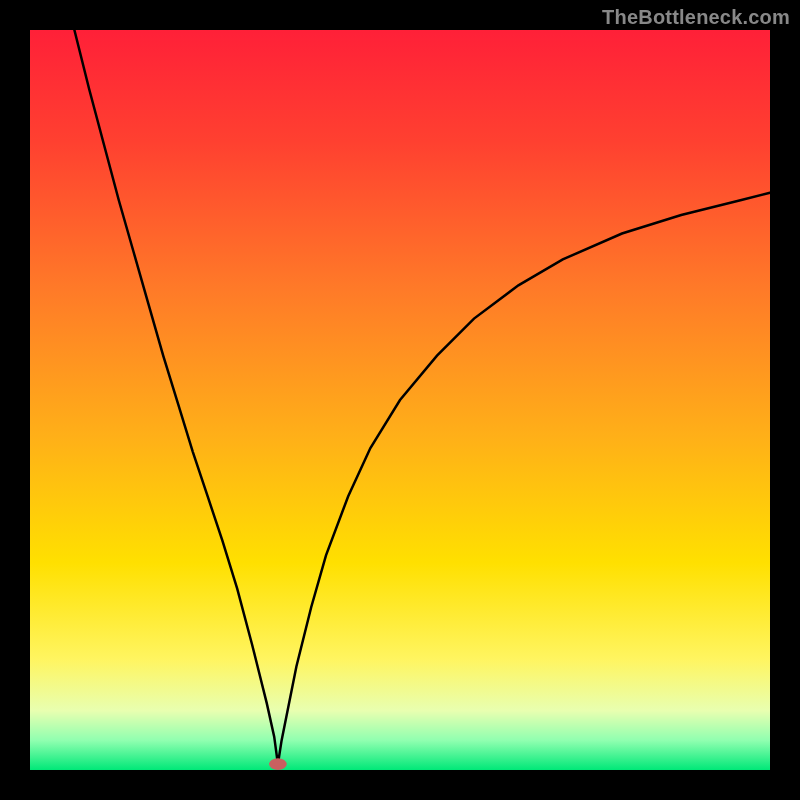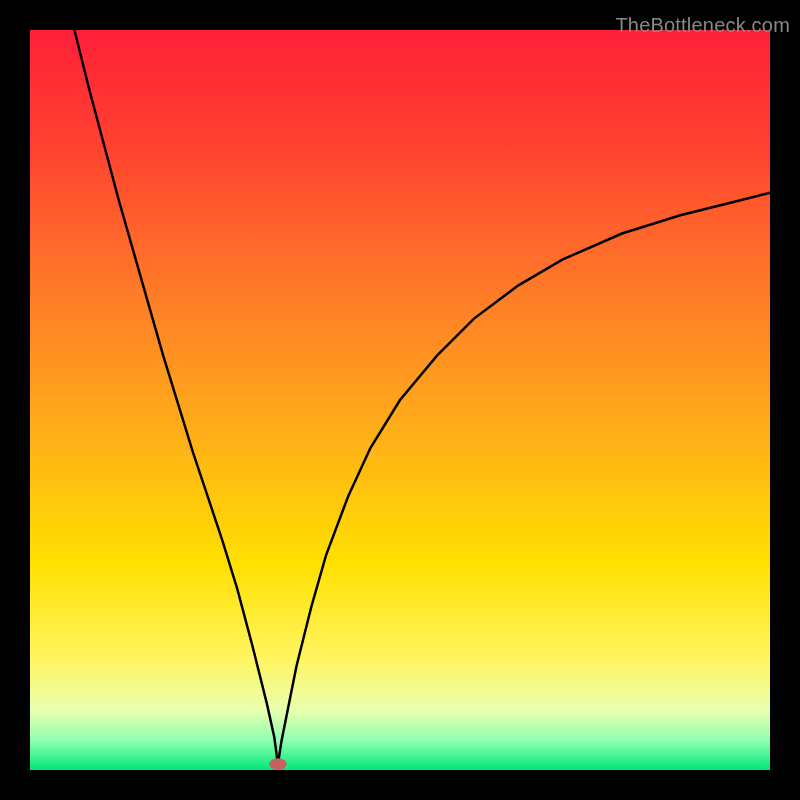--- a/index.html
+++ b/index.html
@@ -13,26 +13,26 @@
   .frame {
     position: absolute;
     top: 0;
     left: 0;
     width: 800px;
     height: 800px;
     background: #000000;
   }
   .attribution {
     position: absolute;
-    top: 14px;
+    top: 6px;
     right: 10px;
     color: #888888;
     font-family: Arial, Helvetica, sans-serif;
     font-size: 20px;
-    font-weight: 400;
+    font-weight: 700;
     letter-spacing: 0.2px;
   }
   svg {
     display: block;
   }
 </style>
 </head>
 <body>
 
 <div class="frame">

